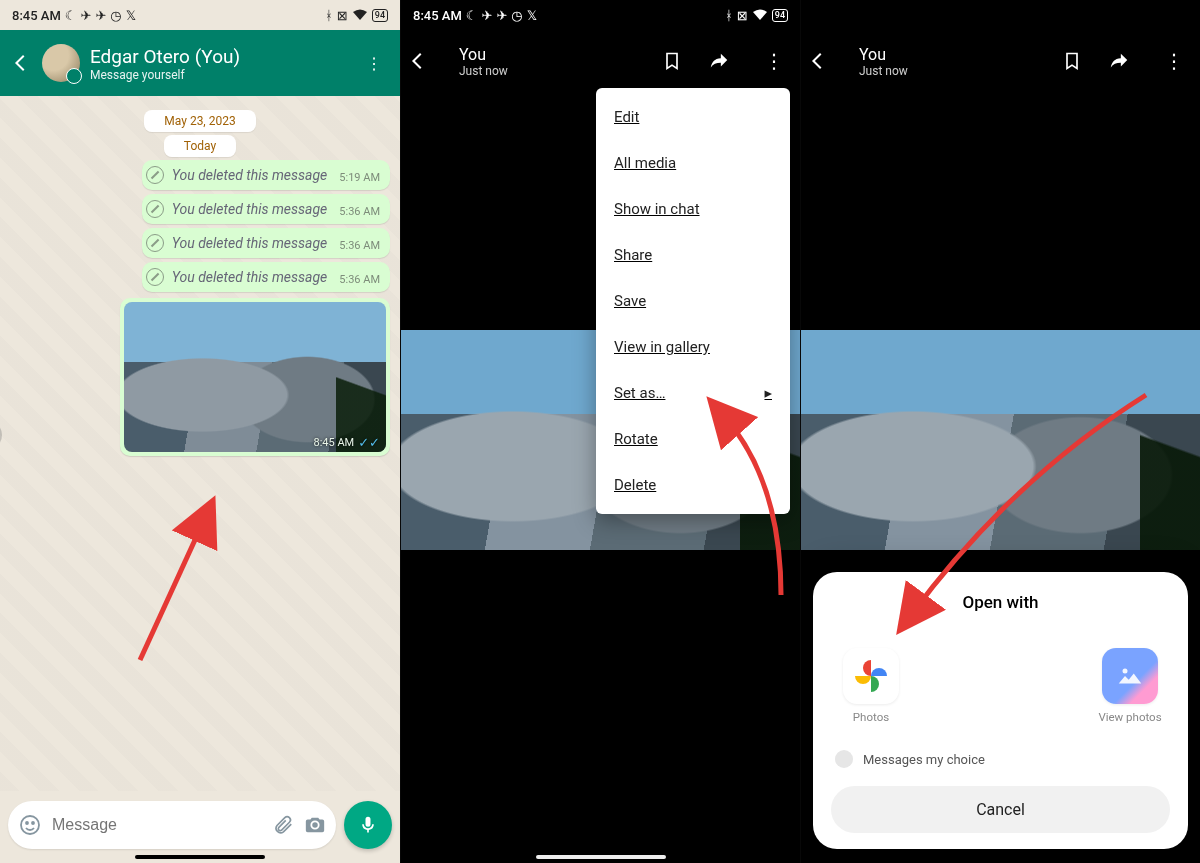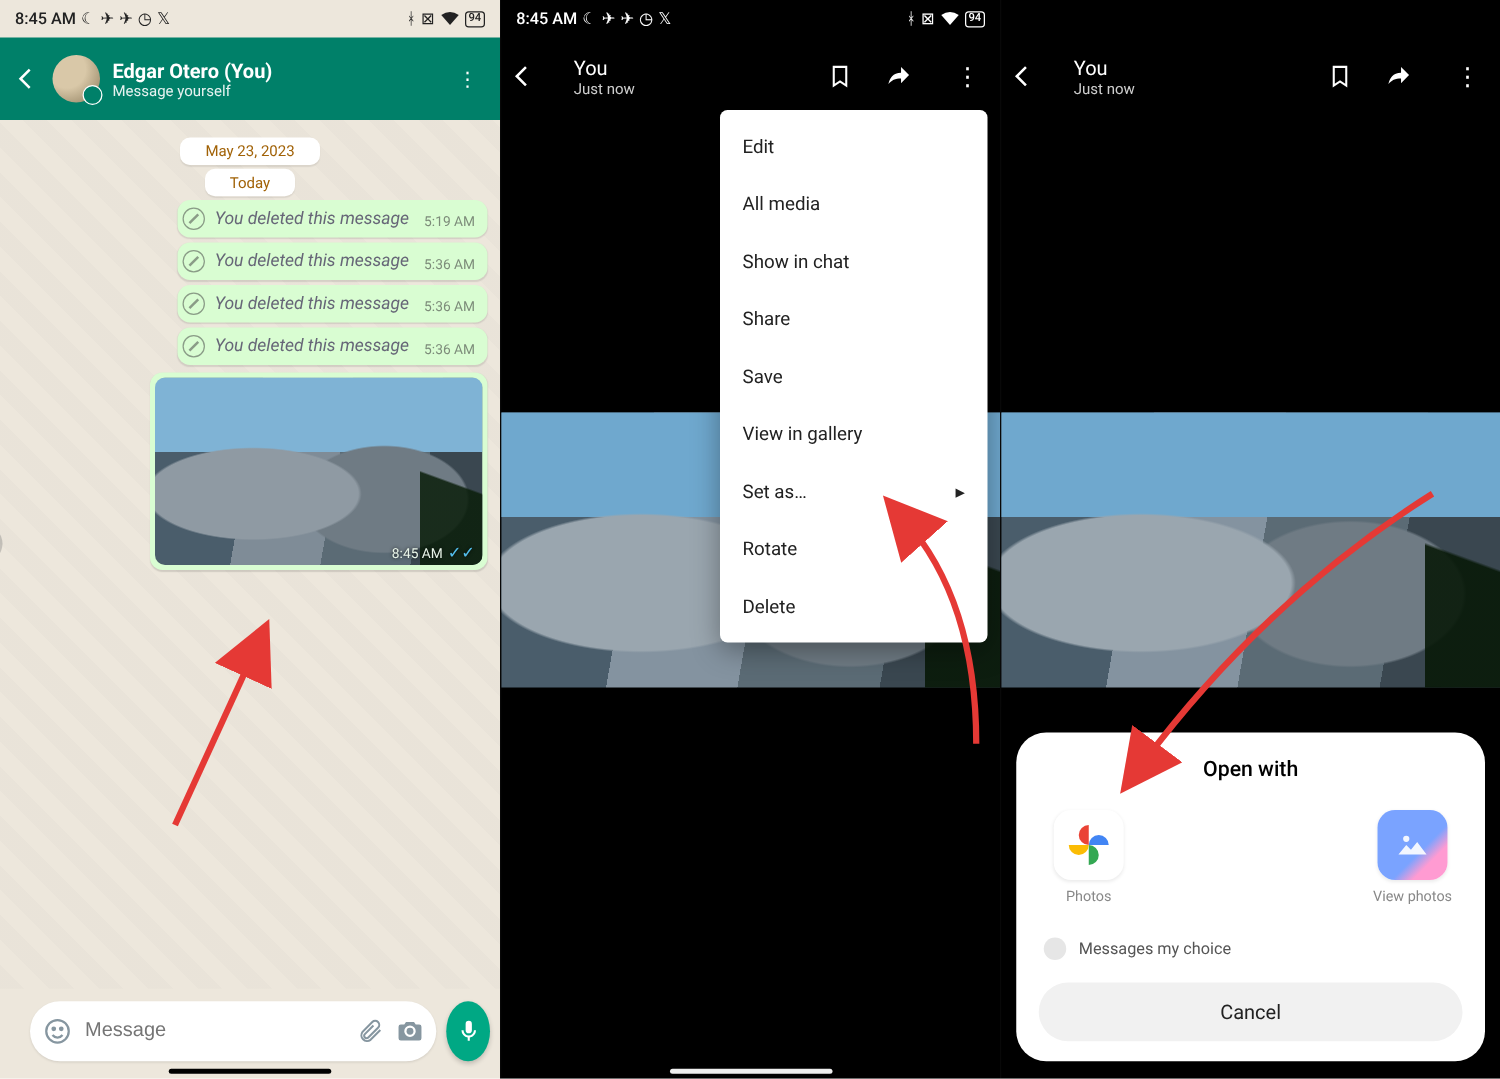--- a/index.html
+++ b/index.html
@@ -58,21 +58,21 @@
     width: 38px; height: 38px; border-radius: 50%;
     background: radial-gradient(circle at 30% 30%, #d9c8a8 0 40%, #8a7a5a 100%);
     position: relative;
     flex-shrink: 0;
   }
   .avatar::after {
     content:""; position:absolute; right:-2px; bottom:-2px;
     width:14px; height:14px; border-radius:50%;
     background:#008069; border:1.5px solid #fff;
   }
-  .hdr-name { font-size: 16px; font-weight: 700; }
+  .hdr-name { font-size: 19px; font-weight: 400; }
   .hdr-sub  { font-size: 12px; opacity: 0.9; }
   .hdr-col { flex:1; }
   .hdr-more { padding: 8px; color:#fff; }
 
   .chat-body {
     position: absolute; top:96px; bottom:72px; left:0; right:0;
     padding: 8px 10px;
     background:
       repeating-linear-gradient(45deg, rgba(0,0,0,0.015) 0 14px, transparent 14px 28px),
       #EDE7DC;
@@ -146,21 +146,21 @@
   }
   .ticks { color:#53bdeb; font-size:13px; }
   .fwd-badge{
     position:absolute; left:-38px; bottom:6px;
     width:30px;height:30px;border-radius:50%;
     background:rgba(120,120,120,0.35);
     display:flex;align-items:center;justify-content:center;color:#fff;
   }
 
   .input-bar{
-    position:absolute; bottom:14px; left:24px; right:8px;
+    position:absolute; bottom:14px; left:8px; right:8px;
     display:flex; gap:8px; align-items:flex-start;
   }
   .input-pill{
     flex:1; background:#fff; border-radius:28px;
     height:48px; display:flex; align-items:center;
     padding:0 10px; gap:10px; color:#8696a0;
     box-shadow:0 1px 2px rgba(0,0,0,0.1);
   }
   .input-pill input{
     flex:1; border:none; outline:none; font-size:16px; color:#333;
@@ -204,37 +204,38 @@
     background:
       radial-gradient(ellipse 200px 90px at 28% 62%, #9aa6af 0 60%, transparent 62%),
       radial-gradient(ellipse 150px 95px at 70% 66%, #6f7b84 0 60%, transparent 62%);
   }
   .media-photo::after{
     content:"";position:absolute;top:0;right:0;width:60px;height:100%;
     background:linear-gradient(200deg, transparent 52%, rgba(8,25,8,0.9) 53% 100%);
   }
   .dropdown{
     position:absolute; top:88px; right:10px;
-    width:214px; background:#fff; border-radius:6px;
+    width:194px; background:#fff; border-radius:6px;
     box-shadow:0 6px 22px rgba(0,0,0,0.35);
     padding:6px 0;
+    text-decoration:underline;
   }
   .dropdown .item{
     padding:14px 18px; font-size:15px; color:#222;
     display:flex; justify-content:space-between; align-items:center;
   }
 
   
   .sheet{
     position:absolute; left:12px; right:12px; bottom:14px;
     background:#fff; border-radius:24px;
     padding:20px 18px 16px;
     box-shadow:0 -6px 30px rgba(0,0,0,0.3);
   }
-  .sheet-title{ text-align:center; font-size:17px; font-weight:500; margin-bottom:22px; }
+  .sheet-title{ text-align:center; font-size:17px; font-weight:500; margin-bottom:36px; }
   .app-row{ display:flex; justify-content:space-between; margin-bottom:20px; }
   .app{ display:flex; flex-direction:column; align-items:center; gap:6px; width:80px;}
   .app-ic{
     width:56px;height:56px;border-radius:14px;
     display:flex;align-items:center;justify-content:center;
     font-size:24px;
   }
   .app-lbl{ font-size:11.5px; color:#888; text-align:center; }
   .gphotos{
     background:#fff; position:relative; box-shadow:0 1px 3px rgba(0,0,0,0.08);

